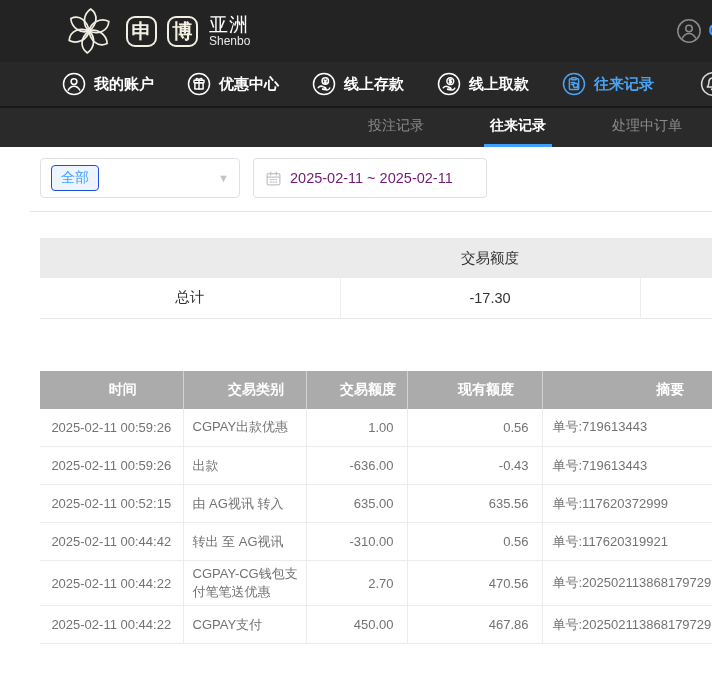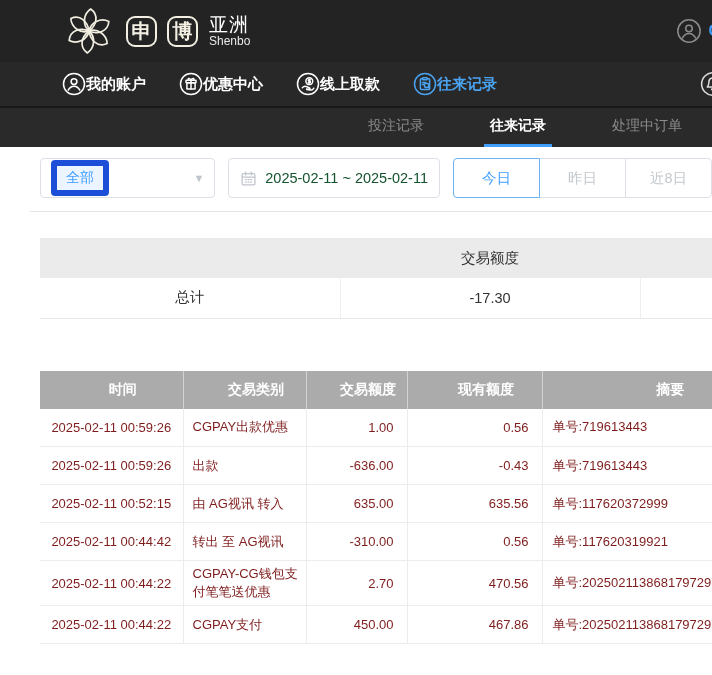--- a/index.html
+++ b/index.html
@@ -15,43 +15,43 @@
     justify-content: center; margin-left: 4px; }
   .region { margin-left: 5px; color: #fff; line-height: 1.05; }
   .region .cn { font-size: 19px; letter-spacing: 1px; }
   .region .en { font-size: 12px; color: #e8e8e8; }
   .top-right { margin-left: auto; display: flex; align-items: center; gap: 6px; margin-right: -8px; }
   .top-right .initial { color: #409eff; font-size: 16px; font-weight: bold; }
 
   
   .mainnav { height: 46px; background: #282828; border-bottom: 2px solid #191919;
     display: flex; align-items: center; gap: 33px; padding-left: 62px; }
-  .nav-item { display: flex; align-items: center; color: #fff; font-size: 15px;
+  .nav-item { display: flex; align-items: center; gap: 8px; color: #fff; font-size: 15px;
     font-weight: bold; cursor: pointer; white-space: nowrap; }
   .nav-item svg { display: block; }
   .nav-item.active { color: #4aa3f0; }
   .nav-bell { margin-left: auto; margin-right: -14px; color: #ddd; }
 
   
   .subnav { height: 39px; background: #2a2a2a; display: flex; align-items: stretch;
     gap: 54px; padding-left: 362px; }
   .tab { display: flex; align-items: center; font-size: 14px; color: #8b8b8b;
     cursor: pointer; padding: 0 6px; border-bottom: 3px solid transparent; white-space: nowrap; }
   .tab.active { color: #fff; font-weight: bold; border-bottom-color: #409eff; }
 
   
   .filters { display: flex; align-items: center; gap: 13px; padding: 11px 0 0 40px; }
   .select-box { width: 200px; height: 40px; border: 1px solid #dcdfe6; border-radius: 4px;
     display: flex; align-items: center; padding: 0 10px; cursor: pointer; background: #fff; }
-  .tag { background: #ecf5ff; border: 6px solid #1d4ed8; border-radius: 4px; color: #409eff;
+  .tag { background: #ecf5ff; border: 1px solid #1d4ed8; border-radius: 4px; color: #409eff;
     font-size: 14px; padding: 3px 9px; }
   .caret { margin-left: auto; color: #c0c4cc; font-size: 11px; }
   .date-box { width: 234px; height: 40px; border: 1px solid #dcdfe6; border-radius: 4px;
     display: flex; align-items: center; gap: 8px; padding: 0 11px; background: #fff; cursor: pointer; }
-  .date-box .val { color: #14532d; font-size: 14.5px; white-space: nowrap; }
+  .date-box .val { color: #701a75; font-size: 14.5px; white-space: nowrap; }
   .btn-group { display: flex; }
   .qbtn { width: 87px; height: 40px; background: #fff; border: 1px solid #dcdfe6;
     color: #c4c8cc; font-size: 14.5px; cursor: pointer; margin-left: -1px;
     font-family: inherit; }
   .qbtn:first-child { margin-left: 0; border-radius: 4px 0 0 4px; }
   .qbtn:last-child { border-radius: 0 4px 4px 0; }
   .qbtn.active { border-color: #6cb2f2; color: #409eff; position: relative; z-index: 1; }
 
   .rule { border: none; border-top: 1px solid #e4e4e4; margin: 13px 0 0 30px; }
 
@@ -61,21 +61,21 @@
     font-weight: normal; text-align: center; }
   .summary td { height: 40px; text-align: center; font-size: 14.5px; color: #333;
     border-bottom: 1px solid #e8e8e8; border-right: 1px solid #eeeeee; }
   .summary td:last-child { border-right: none; }
 
   
   .records { margin: 52px 0 0 40px; width: 735px; border-collapse: collapse; table-layout: fixed; }
   .records thead th { background: #ababab; color: #fff; font-size: 14px; font-weight: bold;
     height: 38px; text-align: center; border-right: 1px solid #d2d2d2; padding-left: 23px; }
   .records thead th:last-child { border-right: none; }
-  .records tbody td { height: 38px; font-size: 13px; color: #7f1d1d;
+  .records tbody td { height: 38px; font-size: 13px; color: #737373;
     border-bottom: 1px solid #ececec; border-right: 1px solid #ececec; padding: 4px 6px;
     vertical-align: middle; }
   .records tbody td:last-child { border-right: none; }
   .records td.c-time { text-align: center; white-space: nowrap; padding: 4px 2px; }
   .records td.c-type { text-align: left; padding-left: 9px; margin-left: 38px; }
   .records td.c-num { text-align: right; padding-right: 13px; white-space: nowrap; }
   .records td.c-memo { text-align: left; padding-left: 10px; white-space: nowrap; }
 
   svg { stroke-linecap: round; stroke-linejoin: round; }
 </style>
@@ -122,20 +122,30 @@
   </div>
   <div class="nav-item">
     <svg width="24" height="24" viewBox="0 0 24 24" fill="none" stroke="#fff" stroke-width="1.5">
       <circle cx="12" cy="12" r="10.5"></circle>
       <rect x="7" y="8.2" width="10" height="2.6" rx="0.5"></rect>
       <rect x="7.9" y="10.8" width="8.2" height="6.2"></rect>
       <line x1="12" y1="8.2" x2="12" y2="17"></line>
       <path d="M12 8 C10.4 5.6 8.4 6.4 9.4 8 M12 8 C13.6 5.6 15.6 6.4 14.6 8"></path>
     </svg>
     <span>优惠中心</span>
+  </div>
+  <div class="nav-item">
+    <svg width="24" height="24" viewBox="0 0 24 24" fill="none" stroke="#fff" stroke-width="1.5">
+      <circle cx="12" cy="12" r="10.5"></circle>
+      <circle cx="13.3" cy="9" r="3.2"></circle>
+      <path d="M12.2 8 l1.1 1.3 1.1-1.3 M12.4 10.2 h1.8 M13.3 10.2 v1"></path>
+      <path d="M6.3 15.6 c1.5-1.6 3-1.9 4.6-1 l2.6 1.2 c0.9 0.5 0.5 1.7-0.6 1.5 l-2.2-0.4"></path>
+      <path d="M10.7 17.3 l4.3 0.6 c1.3 0.1 2.2-0.8 2.8-1.9"></path>
+    </svg>
+    <span>线上存款</span>
   </div>
   <div class="nav-item">
     <svg width="24" height="24" viewBox="0 0 24 24" fill="none" stroke="#fff" stroke-width="1.5">
       <circle cx="12" cy="12" r="10.5"></circle>
       <circle cx="13.3" cy="9.2" r="3.4"></circle>
       <path d="M12.3 10.6 c0.5 0.5 1.6 0.5 2-0.1 0.3-0.5 0-1.1-0.9-1.3 -0.9-0.2-1.3-0.7-1-1.3 0.4-0.6 1.5-0.6 2-0.1 M13.3 7.2 v4"></path>
       <path d="M6.3 15.8 c1.5-1.6 3-1.9 4.6-1 l2.6 1.2 c0.9 0.5 0.5 1.7-0.6 1.5 l-2.2-0.4"></path>
       <path d="M10.7 17.5 l4.3 0.6 c1.3 0.1 2.2-0.8 2.8-1.9"></path>
     </svg>
     <span>线上取款</span>
@@ -179,25 +189,20 @@
       <line x1="16" y1="3" x2="16" y2="7"></line>
       <line x1="7.5" y1="13.5" x2="9" y2="13.5"></line>
         <line x1="11.2" y1="13.5" x2="12.7" y2="13.5"></line>
         <line x1="15" y1="13.5" x2="16.5" y2="13.5"></line>
       <line x1="7.5" y1="17" x2="9" y2="17"></line>
         <line x1="11.2" y1="17" x2="12.7" y2="17"></line>
         <line x1="15" y1="17" x2="16.5" y2="17"></line>
     </svg>
     <span class="val">2025-02-11 ~ 2025-02-11</span>
   </div>
-  <div class="btn-group">
-    <button class="qbtn active">今日</button>
-    <button class="qbtn">昨日</button>
-    <button class="qbtn">近8日</button>
-  </div>
 </div>
 
 <hr class="rule">
 
 <table class="summary">
   <colgroup>
       <col style="width:300px">
       <col style="width:300px">
       <col style="width:135px">
     </colgroup>

